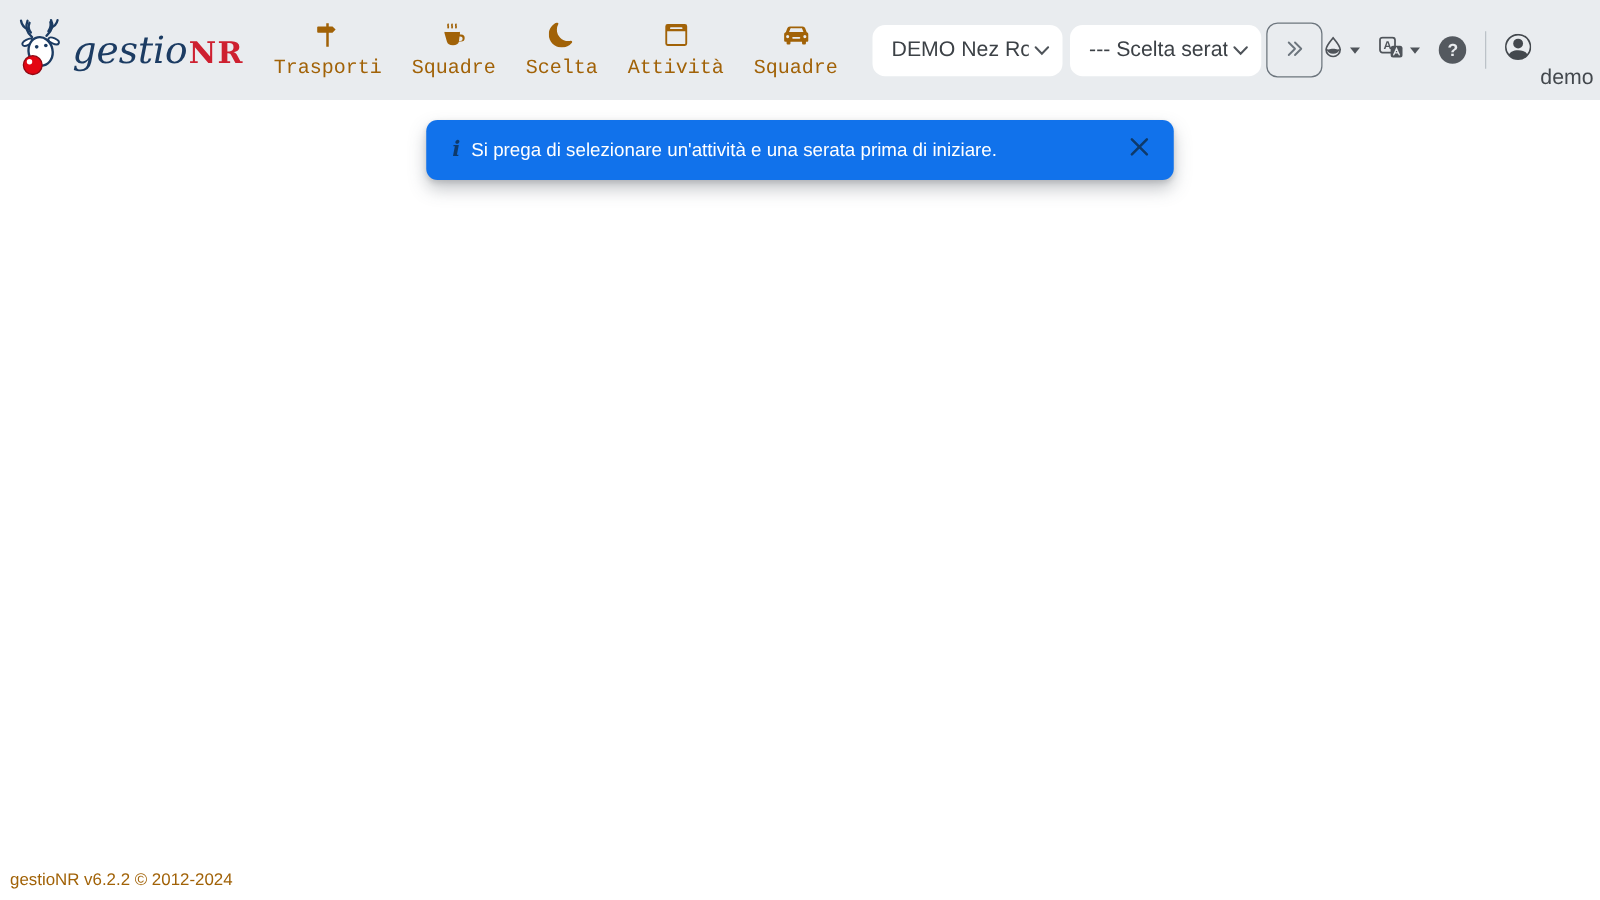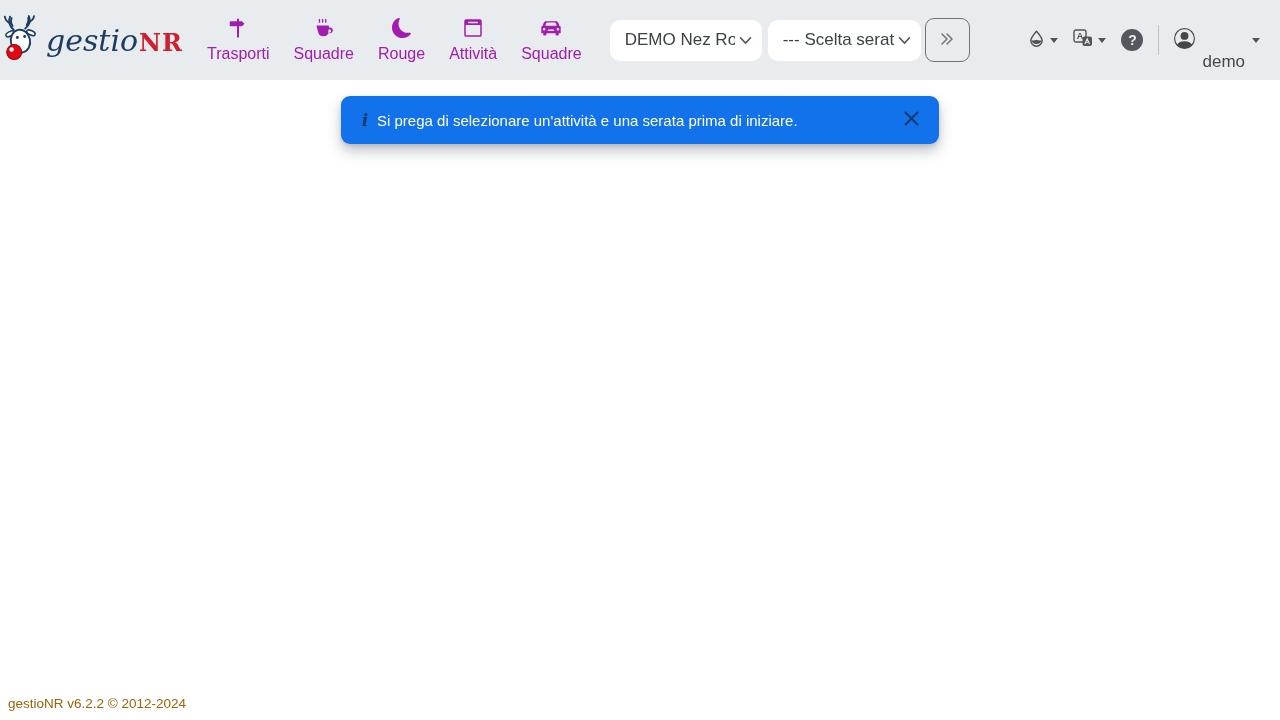--- a/index.html
+++ b/index.html
@@ -11,21 +11,21 @@
     overflow:hidden;
     color:#495057;
   }
 
   
   .navbar {
     height:80px;
     background:#e9ecef;
     display:flex;
     align-items:center;
-    padding:0 20px 0 0;
+    padding:0 20px 0 12px;
   }
   .brand {
     display:flex;
     align-items:center;
     cursor:pointer;
     flex:none;
   }
   .brand-text { display:flex; align-items:baseline; margin-left:4px; }
   .brand-gestio {
     font-family:"DejaVu Serif", serif;
@@ -43,22 +43,23 @@
   }
 
   .nav-items { display:flex; margin-left:12px; flex:none; }
   .nav-item {
     display:flex;
     flex-direction:column;
     align-items:center;
     justify-content:center;
     padding:0 12px;
     gap:7px;
-    color:#a21caf;
-    cursor:pointer;
+    color:#a16207;
+    cursor:pointer;
+    font-family:Liberation Mono, monospace;
   }
   .nav-item svg { width:20px; height:20px; display:block; }
   .nav-item .lbl { font-size:16px; white-space:nowrap; }
 
   
   .select {
     background:#ffffff;
     border-radius:10px;
     height:41px;
     width:152px;
@@ -230,21 +231,21 @@
       </span>
       <span class="lbl">Squadre</span>
     </div>
 
     <div class="nav-item">
       <span>
         <svg viewBox="0 0 16 16" fill="currentColor">
           <path d="M6 .28a.77.77 0 0 1 .08.86 7.2 7.2 0 0 0-.88 3.46c0 4.02 3.28 7.28 7.32 7.28.53 0 1.04-.06 1.53-.16a.79.79 0 0 1 .81.32.73.73 0 0 1-.03.89A8.35 8.35 0 0 1 8.34 16C3.73 16 0 12.29 0 7.71 0 4.27 2.11 1.31 5.12.06A.75.75 0 0 1 6 .28z"></path>
         </svg>
       </span>
-      <span class="lbl">Rouge</span>
+      <span class="lbl">Scelta</span>
     </div>
 
     <div class="nav-item">
       <span>
         <svg viewBox="0 0 16 16" fill="currentColor">
           <path d="M2.5 1h11A1.5 1.5 0 0 1 15 2.5v11a1.5 1.5 0 0 1-1.5 1.5h-11A1.5 1.5 0 0 1 1 13.5v-11A1.5 1.5 0 0 1 2.5 1zm-.3 4.6v7.9c0 .17.13.3.3.3h11a.3.3 0 0 0 .3-.3V5.6z"></path>
           <rect x="4" y="3" width="8" height="1.2" rx="0.6" fill="#e9ecef"></rect>
         </svg>
       </span>
       <span class="lbl">Attività</span>

